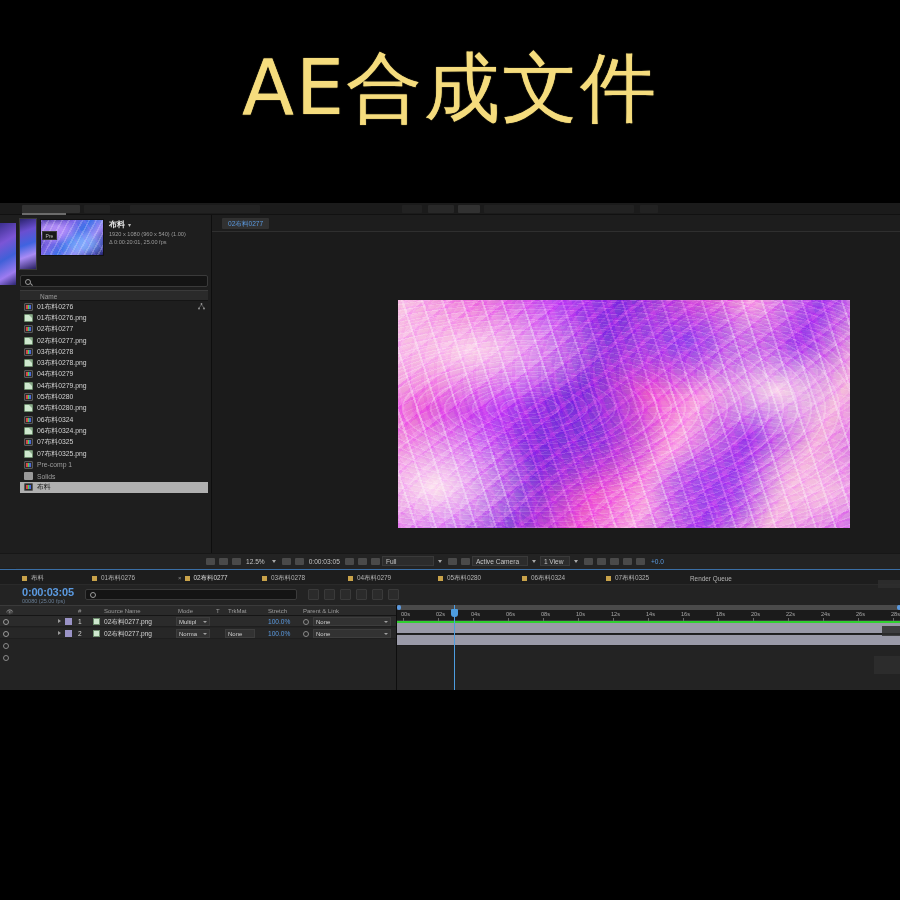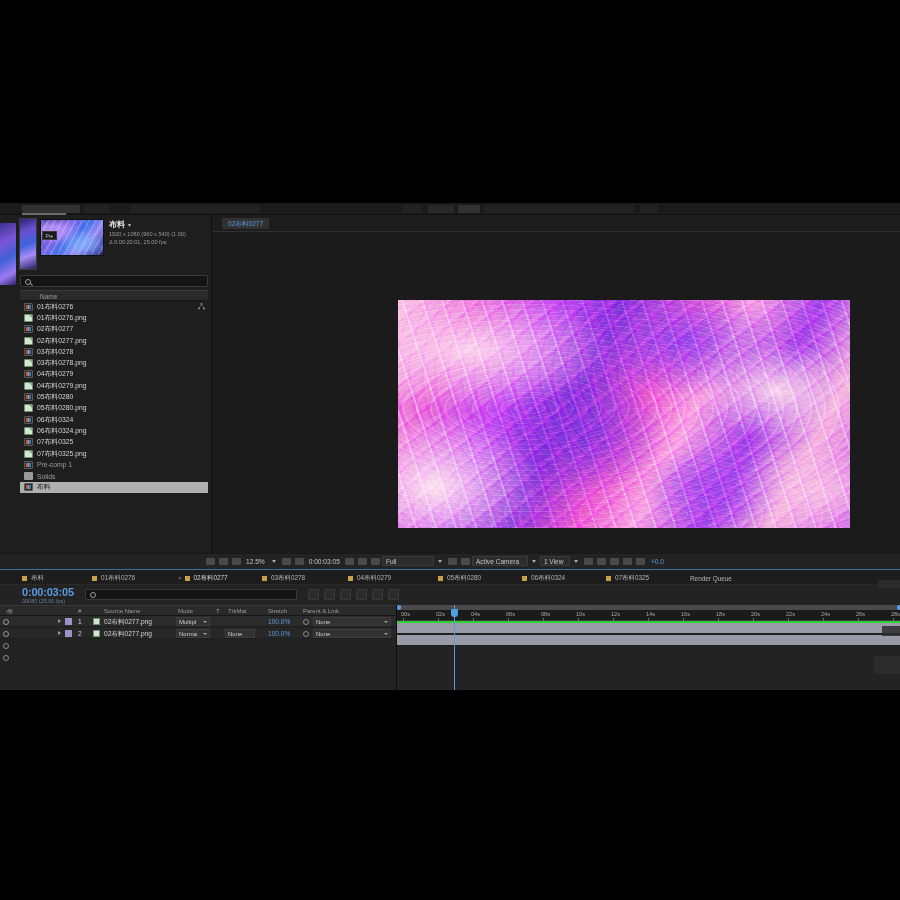--- a/index.html
+++ b/index.html
@@ -220,20 +220,21 @@
     border-radius:1px 1px 3px 3px; margin-left:-3px; }
 
   
   .rghost { position:absolute; right:0; background:#2e2e2e; opacity:.85; }
 </style>
 </head>
 <body>
 
 <div id="stage">
 
+  <div class="title">AE合成文件</div>
 
   <div id="app">
 
     <div class="tabstrip">
       <div class="tg sel" style="left:22px;width:58px;"></div>
       <div class="uline" style="left:22px;width:44px;"></div>
       <div class="tg dark" style="left:84px;width:26px;"></div>
       <div class="tg dark" style="left:130px;width:130px;"></div>
       <div class="tg dark" style="left:402px;width:20px;"></div>
       <div class="tg" style="left:428px;width:26px;"></div>

